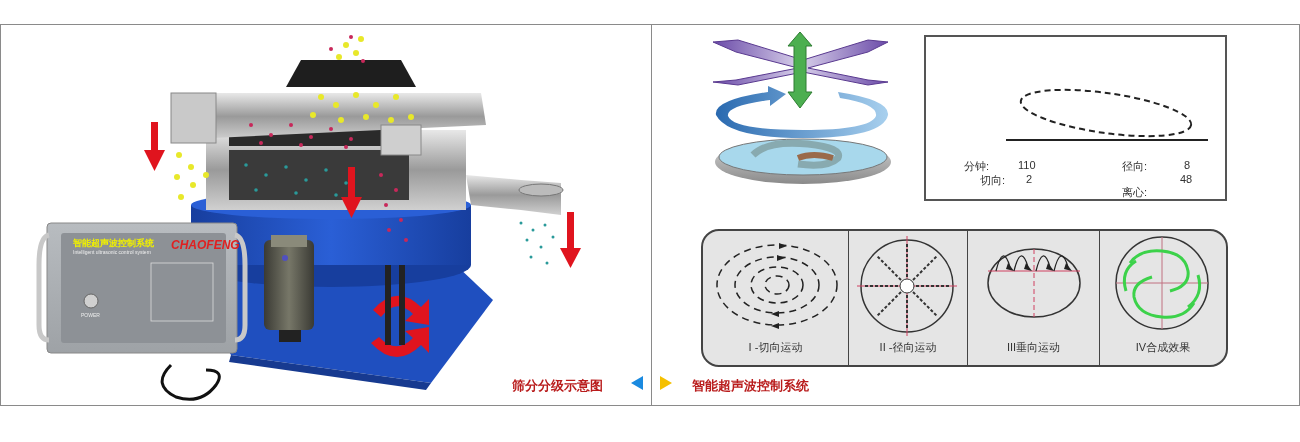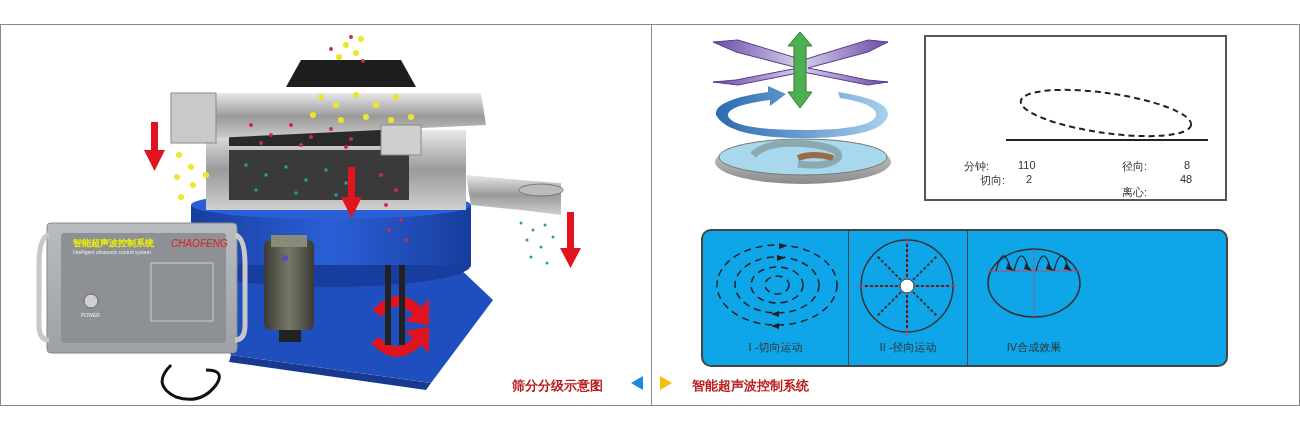--- a/index.html
+++ b/index.html
@@ -13,21 +13,21 @@
 
   .caption { position: absolute; font-size: 13px; color: #b91c1c; white-space: nowrap; font-weight: bold; }
   .arrow-btn { position: absolute; width: 0; height: 0; cursor: pointer; }
   .arrow-left { left: 631px; top: 376px; border-top: 7px solid transparent; border-bottom: 7px solid transparent; border-right: 12px solid #1a8ae0; }
   .arrow-right { left: 660px; top: 376px; border-top: 7px solid transparent; border-bottom: 7px solid transparent; border-left: 12px solid #f5c000; }
 
   
   .data-box { position: absolute; left: 271px; top: 10px; width: 303px; height: 166px; border: 2px solid #555; background: #fff; }
   .data-box .title { position: absolute; top: 12px; left: 0; width: 100%; text-align: center; font-size: 11px; color: #333; }
   .data-box .lbl { position: absolute; font-size: 11px; color: #333; }
-  .motion-box { position: absolute; left: 48px; top: 204px; width: 527px; height: 138px; border: 2px solid #444; border-radius: 10px; background: #0ea5e9; }
+  .motion-box { position: absolute; left: 48px; top: 204px; width: 527px; height: 138px; border: 2px solid #444; border-radius: 18px; background: #e5e5e5; }
   .motion-cell { position: absolute; top: 0; height: 134px; border-right: 1px solid #444; }
   .motion-cell:last-child { border-right: none; }
   .motion-label { position: absolute; bottom: 10px; left: 0; width: 100%; text-align: center; font-size: 11px; color: #333; }
   .ctrl-text { position: absolute; white-space: nowrap; }
 </style>
 </head>
 <body>
 
 <div class="frame"></div>
 <div class="divider"></div>
@@ -162,21 +162,21 @@
       <rect x="60" y="208" width="165" height="110" rx="3" fill="#8d9196"></rect>
       <path d="M48,210 Q38,212 38,240 L38,300 Q38,315 48,315" stroke="#c8c8c8" stroke-width="5" fill="none"></path>
       <path d="M234,210 Q244,212 244,240 L244,300 Q244,315 234,315" stroke="#c8c8c8" stroke-width="5" fill="none"></path>
       <circle cx="90" cy="276" r="7" fill="#d0d0d0" stroke="#666"></circle>
       <rect x="150" y="238" width="62" height="58" fill="none" stroke="#ddd" stroke-width="0.8"></rect>
       <path d="M170,340 Q150,360 175,372 Q200,380 215,360 Q225,345 205,345" stroke="#111" stroke-width="3" fill="none"></path>
     </g>
   </svg>
   <span class="ctrl-text" style="left:72px; top:212px; font-size:9px; color:#f0f000; font-weight:bold;">智能超声波控制系统</span>
   <span class="ctrl-text" style="left:72px; top:224px; font-size:5px; color:#eee;">Intelligent ultrasonic control system</span>
-  <span class="ctrl-text" style="left:170px; top:213px; font-size:10px; color:#e02020; font-style:italic; font-weight:normal;">CHAOFENG</span>
+  <span class="ctrl-text" style="left:170px; top:213px; font-size:12px; color:#e02020; font-style:italic; font-weight:bold;">CHAOFENG</span>
   <span class="ctrl-text" style="left:80px; top:287px; font-size:5px; color:#eee;">POWER</span>
 </div>
 
 <span class="caption" style="left:512px; top:377px;">筛分分级示意图</span>
 
 <div class="arrow-btn arrow-left"></div>
 <div class="arrow-btn arrow-right"></div>
 
 <div class="right-panel">
 
@@ -266,18 +266,32 @@
             <path d="M68,40 Q75,12 82,36"></path>
             <path d="M86,40 Q93,12 100,36"></path>
         </g>
         <g fill="#222">
           <polygon points="40,32 46,40 38,38"></polygon>
             <polygon points="58,32 64,40 56,38"></polygon>
             <polygon points="80,32 86,40 78,38"></polygon>
             <polygon points="98,32 104,40 96,38"></polygon>
         </g>
       </svg>
+      <span class="motion-label">III垂向运动</span>
+    </div>
+    <div class="motion-cell" style="left:397px; width:126px; border-right:none;">
+      <svg width="126" height="110">
+        <circle cx="62" cy="52" r="46" fill="none" stroke="#333" stroke-width="1.5"></circle>
+        <line x1="62" y1="6" x2="62" y2="98" stroke="#c07080" stroke-width="1"></line>
+        <line x1="16" y1="52" x2="108" y2="52" stroke="#c07080" stroke-width="1"></line>
+        <g fill="none" stroke="#3cd24a" stroke-width="3">
+          <path d="M30,32 Q40,18 62,20 Q85,22 88,40 Q90,55 70,60"></path>
+          <path d="M94,72 Q84,88 62,86 Q38,84 34,66 Q32,52 52,46"></path>
+          <path d="M26,60 Q20,40 36,30"></path>
+          <path d="M98,44 Q104,64 88,76"></path>
+        </g>
+      </svg>
       <span class="motion-label">IV合成效果</span>
     </div>
   </div>
 </div>
 
 <span class="caption" style="left:692px; top:377px;">智能超声波控制系统</span>
 
 </body></html>

